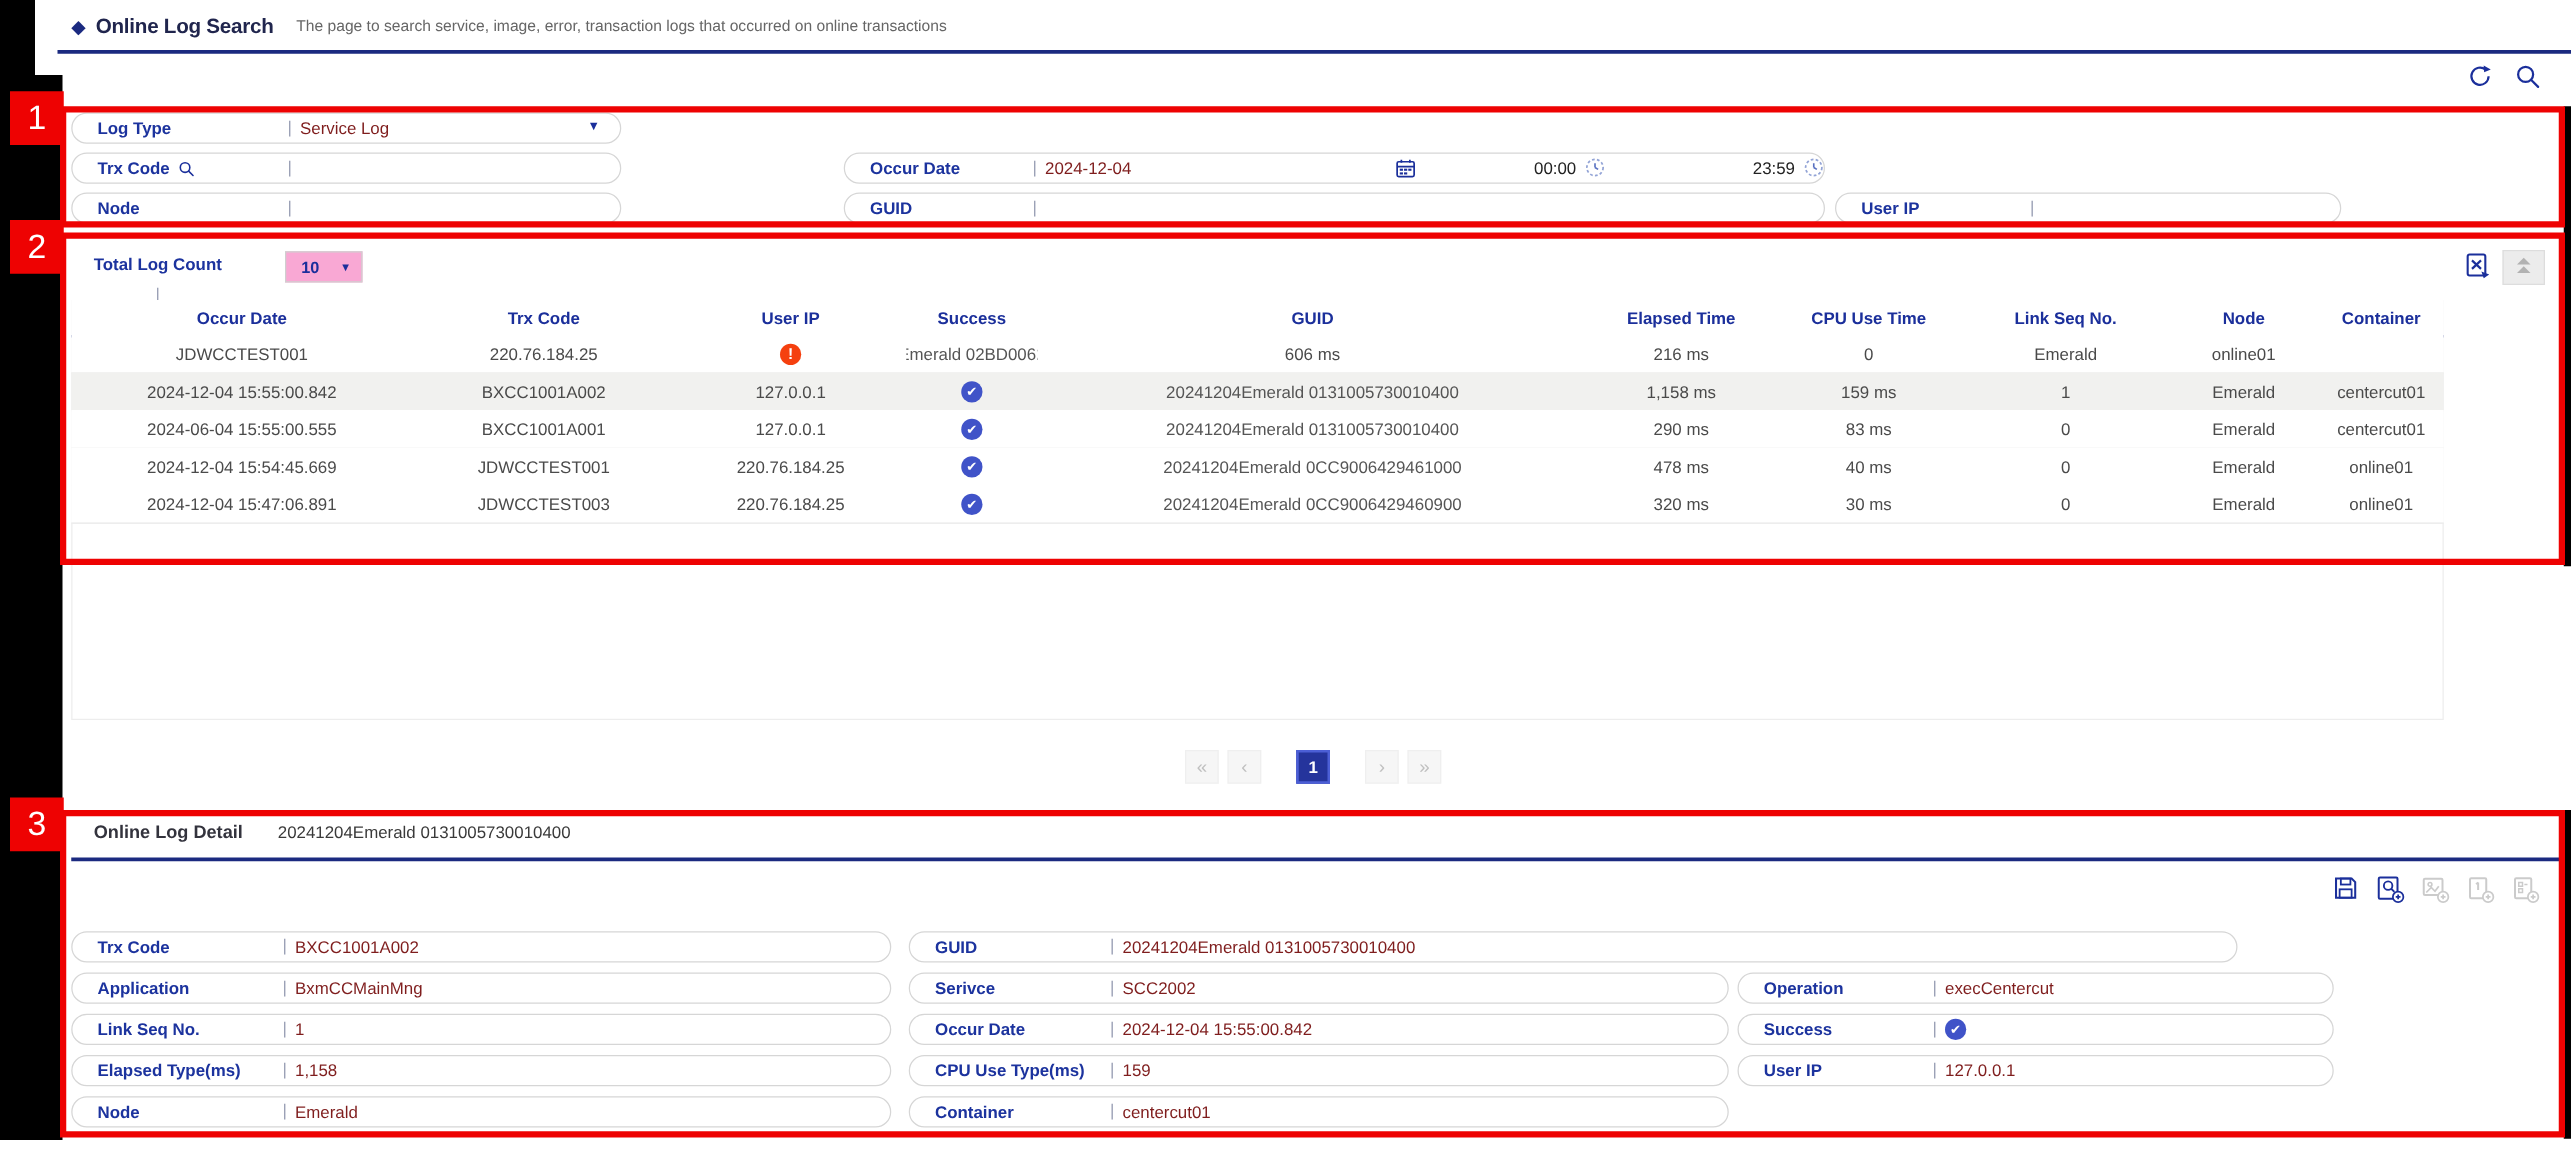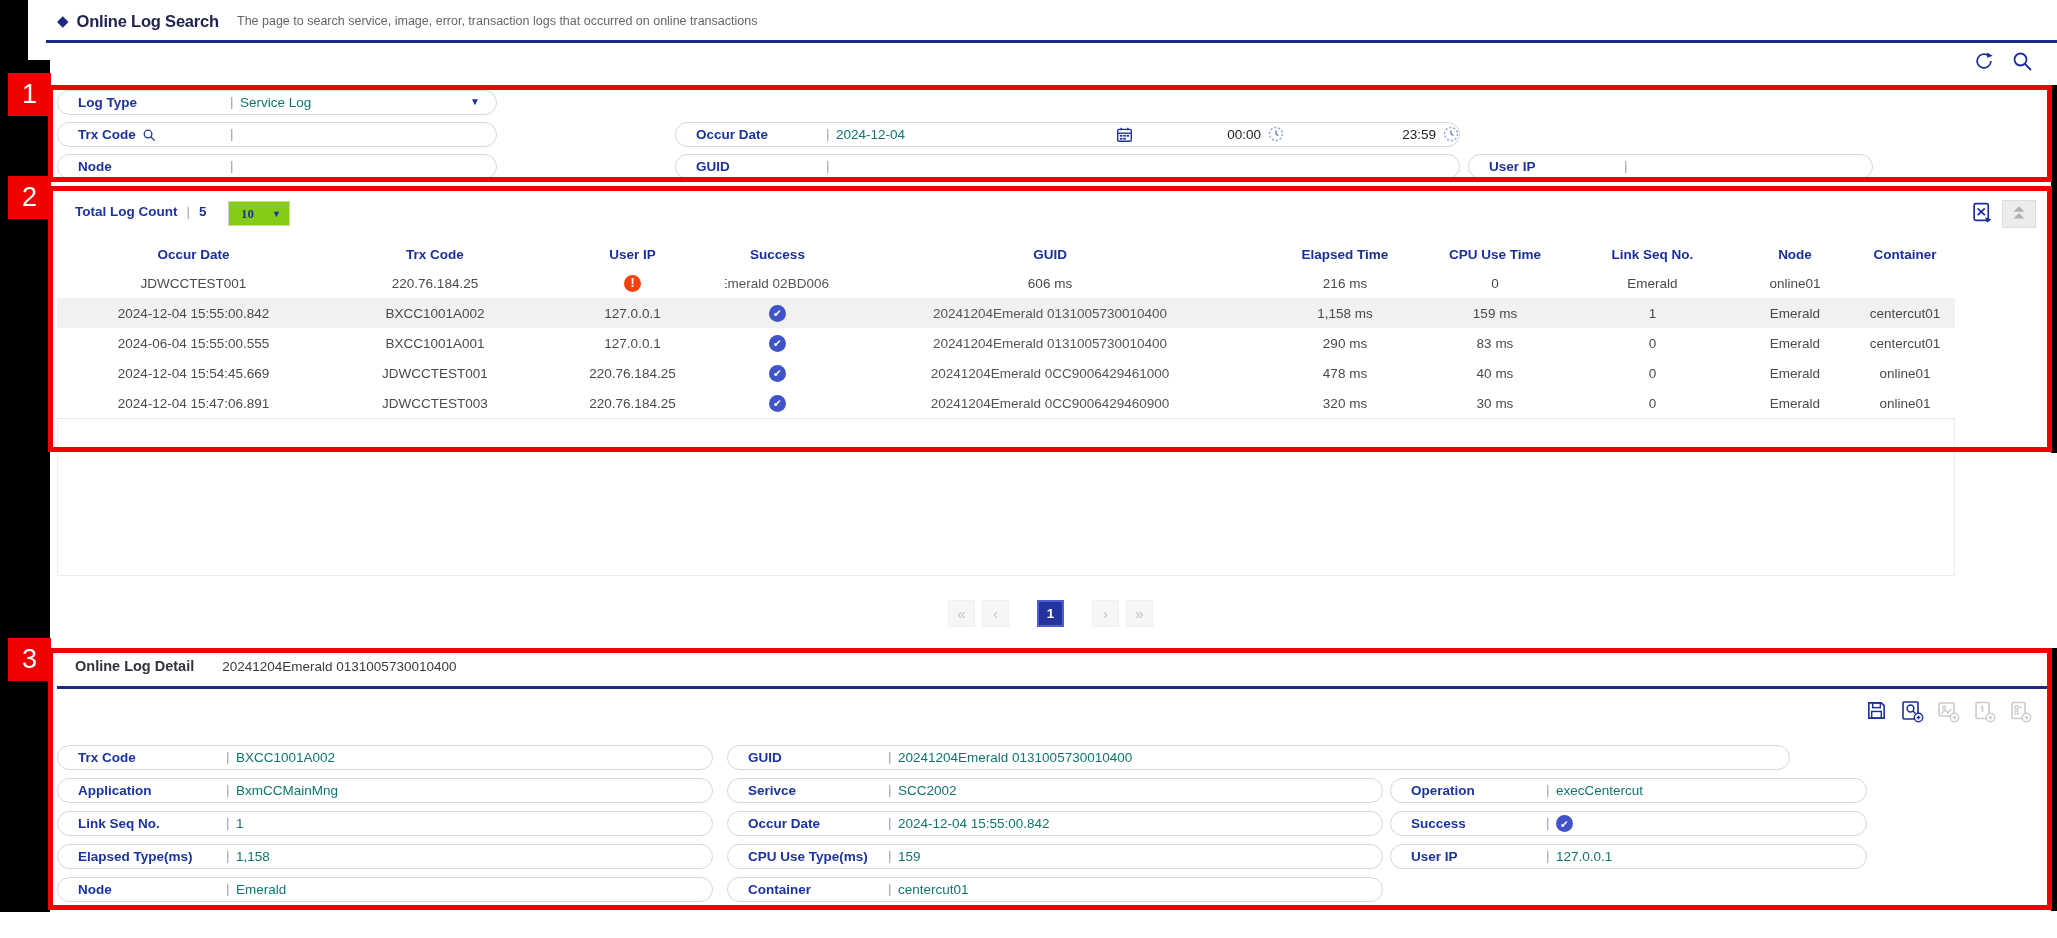--- a/index.html
+++ b/index.html
@@ -10,29 +10,29 @@
   .diamond{color:#1b2a80;font-size:15px;margin-right:8px;}
   .app-title{font-size:16.5px;font-weight:bold;color:#20254d;letter-spacing:-0.2px;}
   .app-subtitle{position:absolute;left:237px;top:14px;font-size:12.5px;color:#666;}
   .navy-rule-top{position:absolute;left:46px;top:40px;width:2011px;height:3px;background:#1b2a80;}
   .top-toolbar{position:absolute;top:50px;left:1972px;display:flex;gap:14px;}
   .icon-btn{width:24px;height:24px;display:flex;align-items:center;justify-content:center;cursor:pointer;background:none;border:none;padding:0;}
   
   .pill{position:absolute;height:25px;border:1px solid #d6d6d6;border-radius:14px;background:#fff;box-sizing:border-box;}
   .pill .plabel{position:absolute;left:20px;top:4px;font-size:13.5px;font-weight:bold;color:#1c339e;white-space:nowrap;display:flex;align-items:center;gap:6px;}
   .pill .sep{position:absolute;top:3px;left:var(--voff,168px);color:#9aa0b5;font-size:13.5px;}
-  .pill .pvalue{position:absolute;top:4px;left:calc(var(--voff,168px) + 10px);font-size:13.5px;color:#0f766e;white-space:nowrap;}
+  .pill .pvalue{position:absolute;top:4px;left:calc(var(--voff,168px) + 10px);font-size:13.5px;color:#7f1d1d;white-space:nowrap;}
   .pill .caret{position:absolute;right:16px;top:5px;color:#1b2f9b;font-size:10px;}
   .od-item{position:absolute;top:4px;font-size:13.5px;color:#222;}
   .od-icon{position:absolute;top:3px;}
   
-  .total-row{position:absolute;left:75px;top:204px;display:flex;align-items:center;gap:9px;font-size:13.5px;}
+  .total-row{position:absolute;left:75px;top:204px;display:flex;align-items:center;gap:9px;font-size:13.5px;flex-direction:column;}
   .total-label,.total-count{color:#1c339e;font-weight:bold;}
   .total-sep{color:#9aa0b5;}
-  .pagesize{position:absolute;left:228px;top:201px;width:62px;height:25px;border:1px solid #cfcfcf;background:#84cc16;box-sizing:border-box;display:flex;align-items:center;justify-content:space-between;padding:0 8px 0 12px;cursor:pointer;font-family:Liberation Serif, serif;}
+  .pagesize{position:absolute;left:228px;top:201px;width:62px;height:25px;border:1px solid #cfcfcf;background:#f9a8d4;box-sizing:border-box;display:flex;align-items:center;justify-content:space-between;padding:0 8px 0 12px;cursor:pointer;}
   .pagesize .val{font-size:13px;color:#1b2f9b;font-weight:bold;}
   .pagesize .caret{color:#1b2f9b;font-size:9px;}
   .grid-tools{position:absolute;top:200px;left:1970px;display:flex;align-items:center;gap:8px;}
   .collapse-btn{width:34px;height:28px;background:#ececec;border:1px solid #ddd;display:flex;align-items:center;justify-content:center;cursor:pointer;box-sizing:border-box;}
   .grid-body-frame{position:absolute;left:57px;top:240px;width:1898px;height:336px;border:1px solid #ededed;box-sizing:border-box;}
   .grid-header,.grid-row{position:absolute;left:57px;width:1898px;display:grid;
      grid-template-columns:273px 210px 185px 105px 440px 150px 150px 165px 120px 100px;}
   .grid-header{top:240px;height:28px;border-bottom:2px solid #1b2a80;background:#fff;}
   .grid-header .hcell{display:flex;align-items:center;justify-content:center;font-size:13.5px;font-weight:bold;color:#1b2f9b;cursor:pointer;}
   .grid-row{height:30px;border-bottom:1px solid #e7e7e7;background:#fff;cursor:pointer;}

